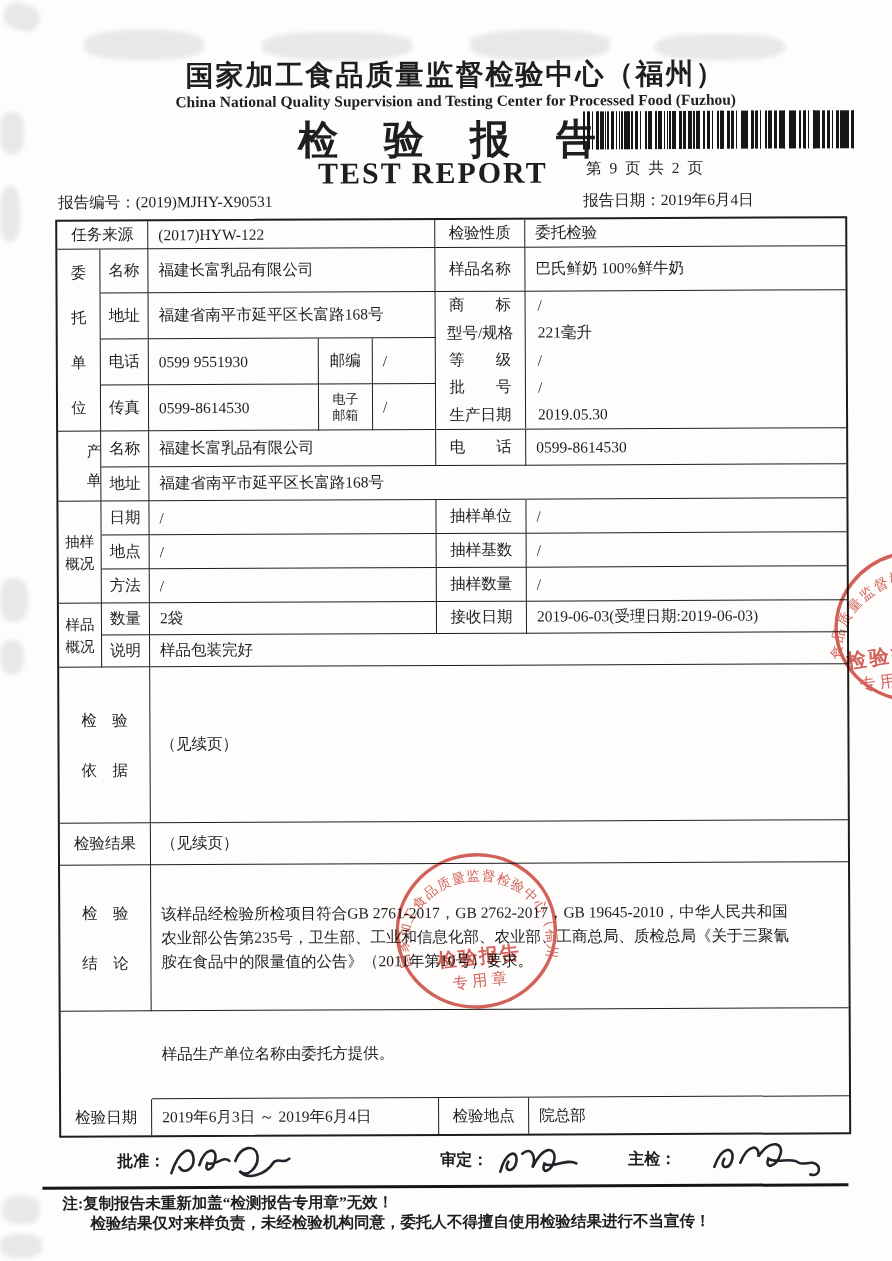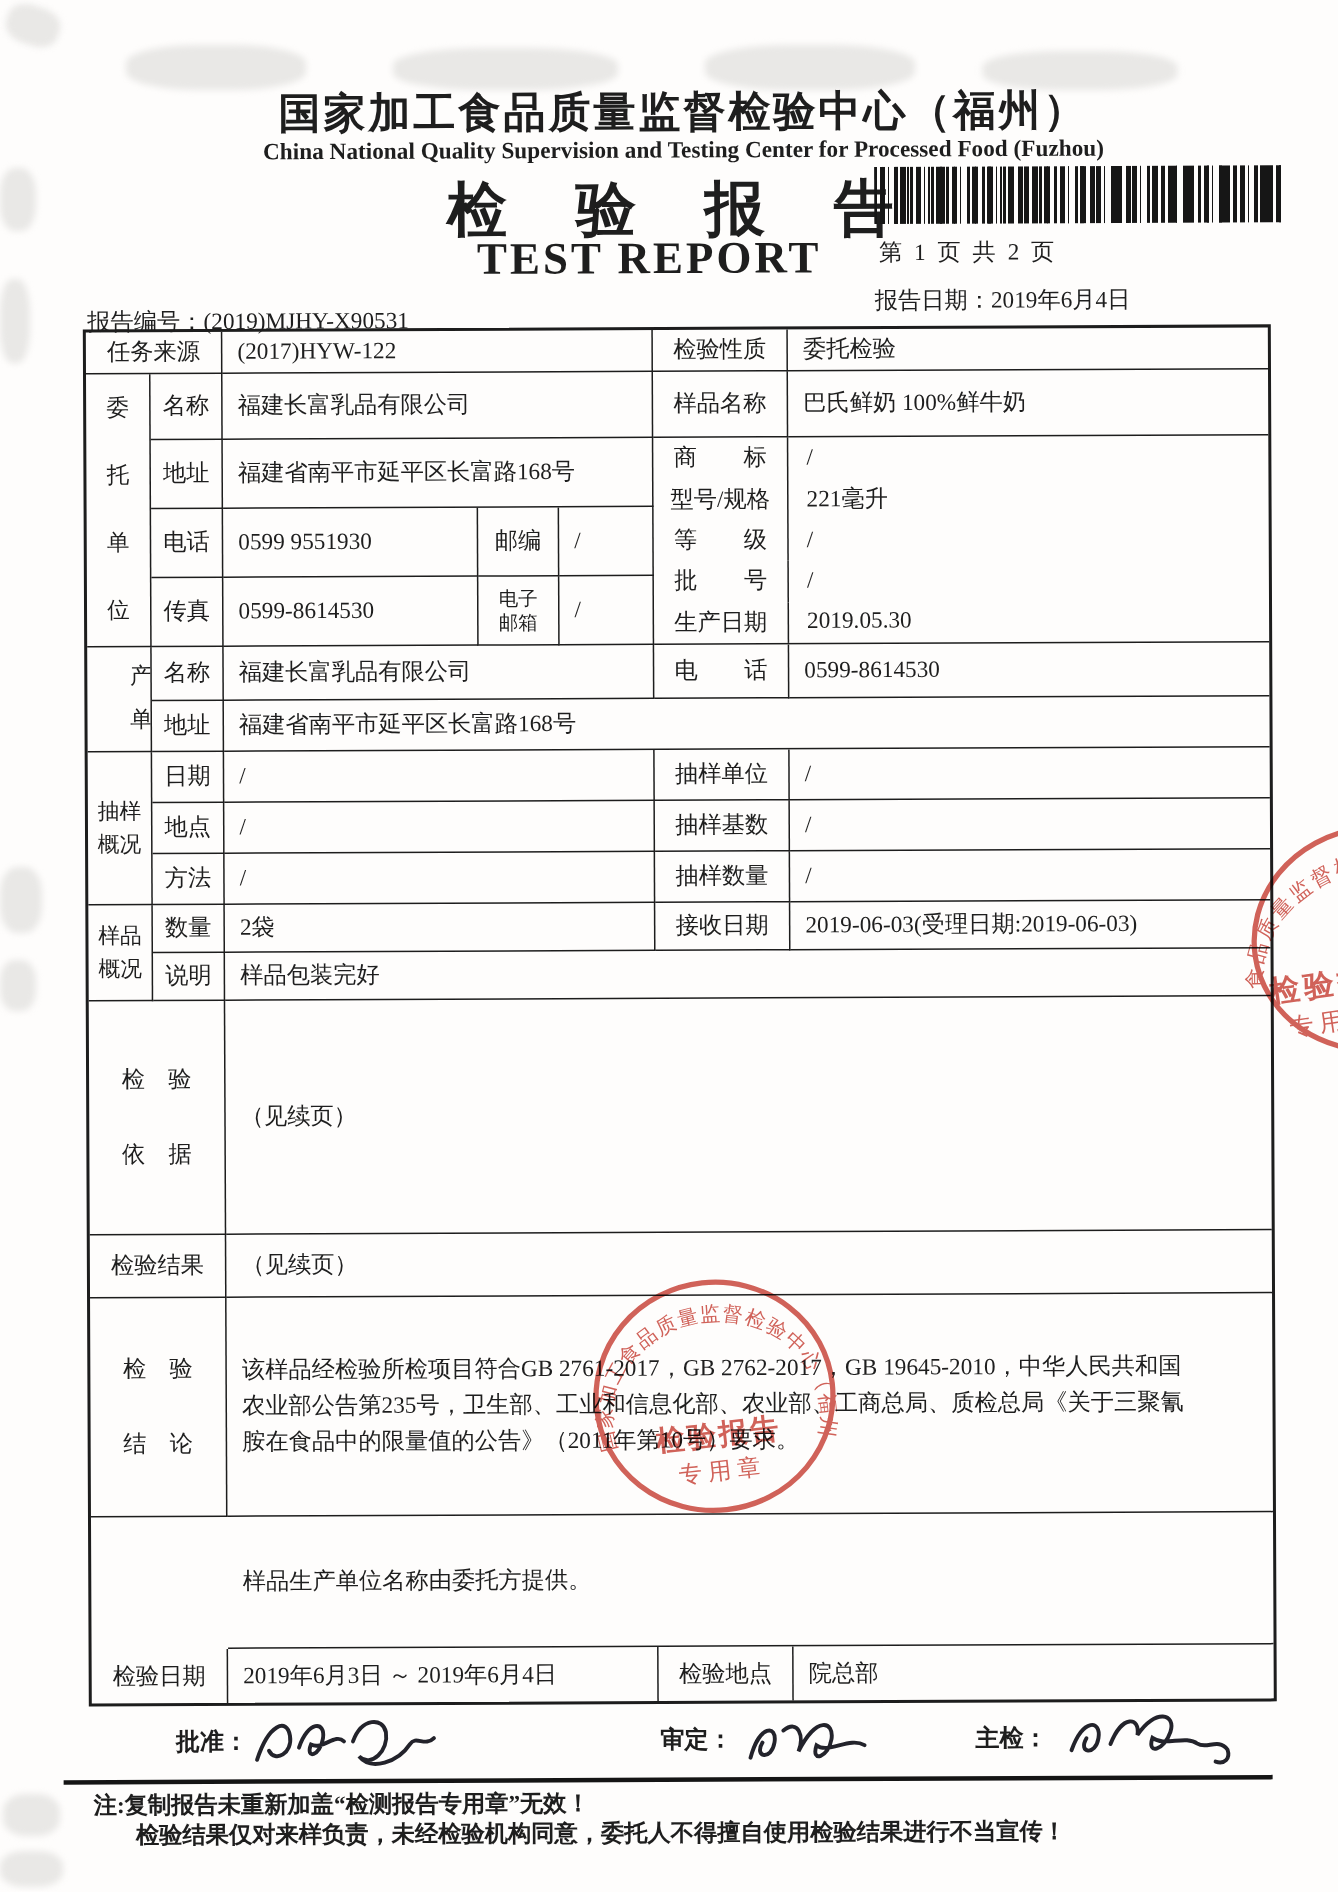--- a/index.html
+++ b/index.html
@@ -75,22 +75,22 @@
 <div class="ghost" style="left:470px;top:30px;width:140px;height:30px;"></div>
 <div class="ghost" style="left:655px;top:34px;width:130px;height:26px;"></div>
 
 <div id="doc">
 
   <div class="abs org-cn">国家加工食品质量监督检验中心（福州）</div>
   <div class="abs org-en">China National Quality Supervision and Testing Center for Processed Food (Fuzhou)</div>
   <div class="abs title-cn">检验报告</div>
   <div class="abs title-en">TEST REPORT</div>
   <div class="abs barcode"></div>
-  <div class="abs page-info">第 1 页 共 2 页</div>
-  <div class="abs report-line" style="left:60px;margin-top:12px;">
+  <div class="abs page-info">第 9 页 共 2 页</div>
+  <div class="abs report-line" style="left:60px;">
     <span>报告编号：</span><span>(2019)MJHY-X90531</span>
   </div>
   <div class="abs report-line" style="left:585px;font-family:Liberation Serif, serif;">
     <span>报告日期：</span><span>2019年6月4日</span>
   </div>
 
   <div class="grid">
 
     <div class="c lab" style="grid-area:1/1/2/3">任务来源</div>
     <div class="c val" style="grid-area:1/3/2/6">(2017)HYW-122</div>
@@ -193,21 +193,21 @@
   </div>
 
   <div class="abs sig-label" style="left:115px;">批准：</div>
   <svg class="abs" style="left:163px;top:1136px;" width="130" height="52" viewBox="0 0 130 52">
     <path class="sig" d="M6,36 C14,12 26,8 28,20 C30,32 18,38 14,30 M34,28 C40,10 52,10 50,22 C48,34 38,36 42,26 C50,30 58,18 64,24 M70,24 C76,8 90,8 92,18 C94,30 82,42 74,34 C82,44 100,38 108,26 C112,20 118,28 124,22"></path>
   </svg>
   <div class="abs sig-label" style="left:438px;">审定：</div>
   <svg class="abs" style="left:490px;top:1138px;" width="95" height="48" viewBox="0 0 95 48">
     <path class="sig" d="M8,34 C14,12 26,12 24,24 C22,36 10,34 16,24 M30,16 C40,8 44,20 40,30 C52,6 64,10 62,22 C60,34 48,38 52,26 C60,32 74,20 84,26"></path>
   </svg>
-  <div class="abs sig-label" style="left:648px;">主检：</div>
+  <div class="abs sig-label" style="left:626px;">主检：</div>
   <svg class="abs" style="left:704px;top:1134px;" width="125" height="56" viewBox="0 0 125 56">
     <path class="sig" d="M8,34 C16,12 28,14 26,26 C24,38 12,36 18,26 M34,30 C42,10 54,12 52,24 C64,6 78,10 74,22 C70,34 58,38 62,26 C70,32 84,24 92,30 C98,34 106,26 112,34 C114,40 110,44 104,42"></path>
   </svg>
 
   <div class="abs sep"></div>
   <div class="abs note1">注:复制报告未重新加盖“检测报告专用章”无效！</div>
   <div class="abs note2">检验结果仅对来样负责，未经检验机构同意，委托人不得擅自使用检验结果进行不当宣传！</div>
 
   <svg class="abs stamp" style="left:390px;top:851px;" width="170" height="162" viewBox="0 0 170 162">
     <defs>

